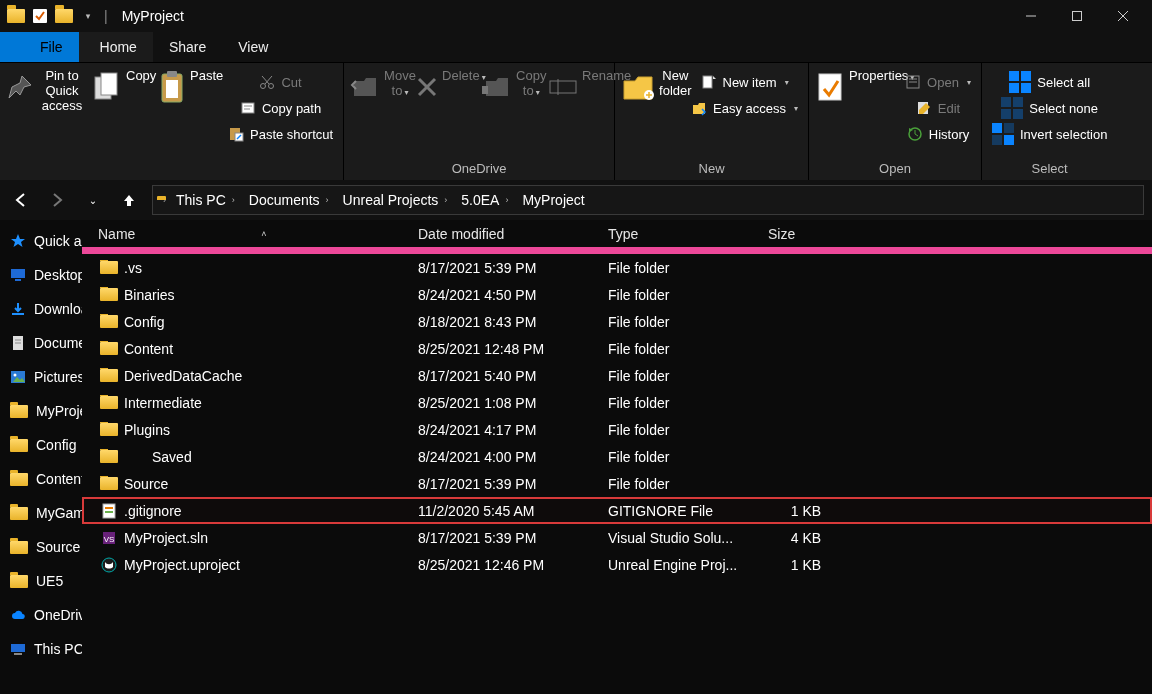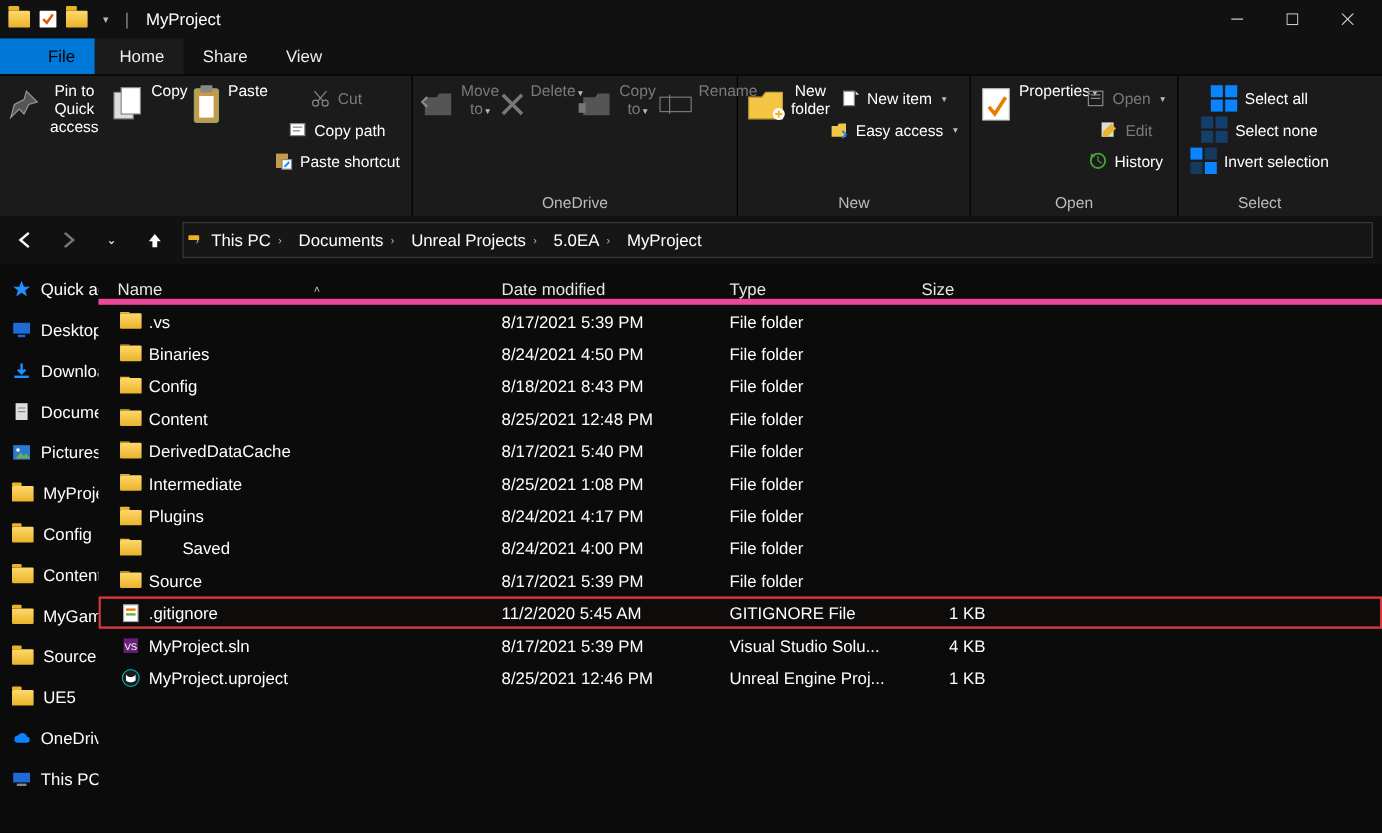--- a/index.html
+++ b/index.html
@@ -48,21 +48,21 @@
   .crumb { display:flex; align-items:center; gap:6px; padding:0 4px; font-size:14px; }
   .chev { color:#bbb; font-size:9px; }
 
   
   .body { flex:1; display:flex; overflow:hidden; background:#0b0b0b; }
   .sidebar { width: 82px; background:#0b0b0b; padding:8px 0 0 10px; display:flex; flex-direction:column; gap:8px; overflow:hidden; }
   .sb-item { display:flex; align-items:center; gap:8px; height:26px; color:#fff; white-space:nowrap; }
   .sb-ic { width:18px; height:18px; display:flex; align-items:center; justify-content:center; }
 
   .main { flex:1; display:flex; flex-direction:column; }
-  .cols { height:34px; display:flex; align-items:flex-end; border-bottom:5px solid #ec4899; color:#e6e6e6; padding-left:16px; }
+  .cols { height:34px; display:flex; align-items:center; border-bottom:7px solid #ec4899; color:#e6e6e6; padding-left:16px; }
   .col-h { font-size:14px; display:flex; align-items:center; gap:6px; }
   .c-name { width:320px; }
   .c-date { width:190px; }
   .c-type { width:160px; }
   .c-size { width:110px; text-align:left; }
   .sort-ind { font-size:9px; color:#ccc; }
 
   .rows { flex:1; overflow:auto; }
   .row { height:27px; display:flex; align-items:center; padding-left:16px; color:#fff; font-size:14px; }
   .row .cell { overflow:hidden; text-overflow:ellipsis; white-space:nowrap; }
@@ -577,21 +577,21 @@
               <span class="ic">
                 <span class="folder-s"></span>
               </span>
               <span>Intermediate</span>
             </div>
             <div class="cell c-date">8/25/2021 1:08 PM</div>
             <div class="cell c-type">File folder</div>
             <div class="cell c-size"></div>
           </div>
           <div class="row">
-            <div class="cell c-name" style="display:flex;align-items:flex-end;">
+            <div class="cell c-name" style="display:flex;align-items:center;">
               <span class="ic">
                 <span class="folder-s"></span>
               </span>
               <span>Plugins</span>
             </div>
             <div class="cell c-date">8/24/2021 4:17 PM</div>
             <div class="cell c-type">File folder</div>
             <div class="cell c-size"></div>
           </div>
           <div class="row">

